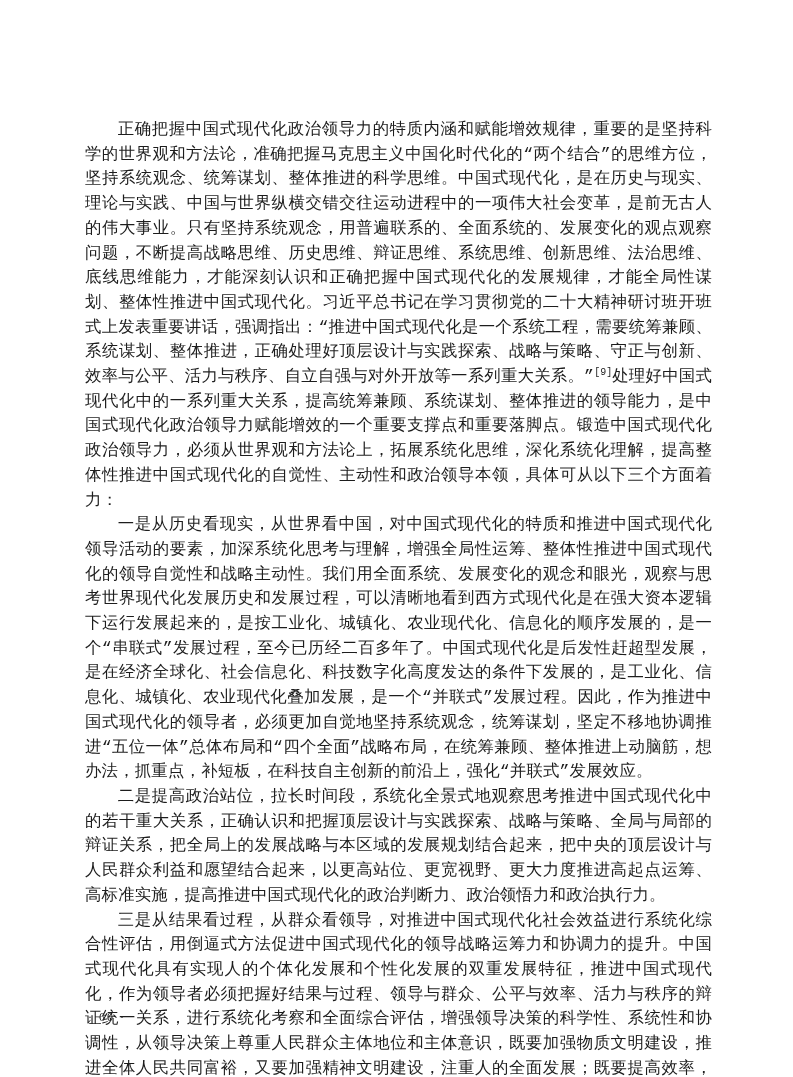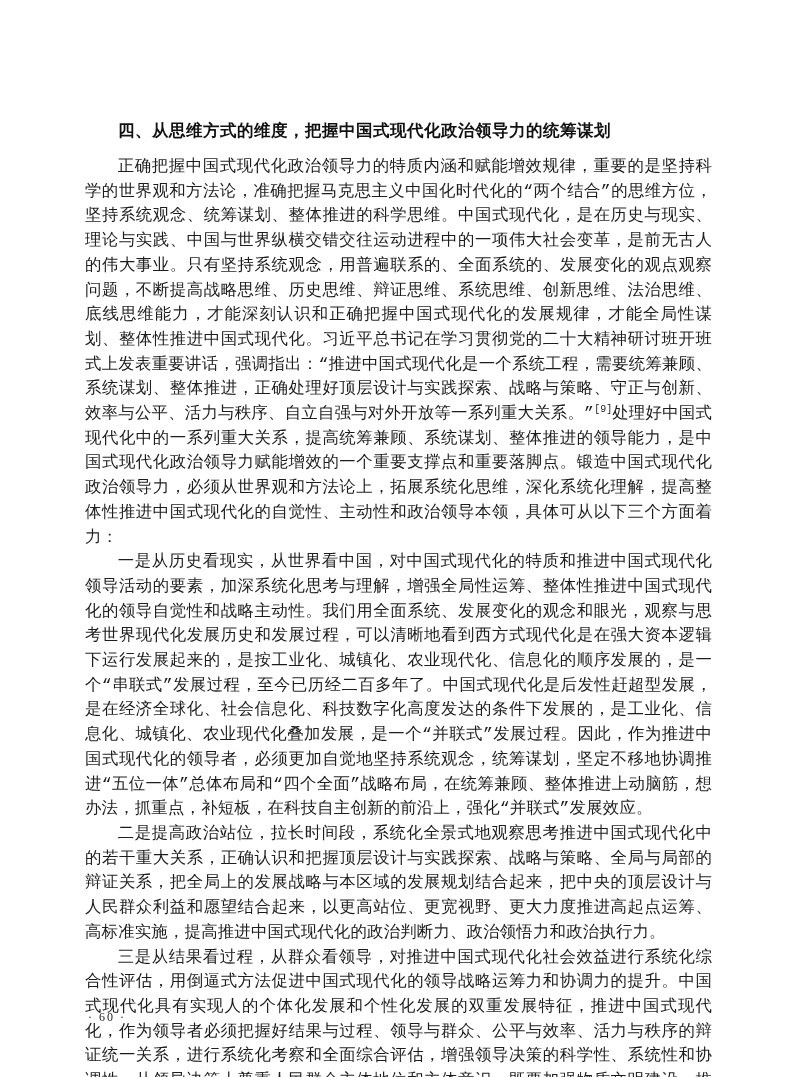--- a/index.html
+++ b/index.html
@@ -58,21 +58,20 @@
     font-size: 12px;
     color: #1d1d1d;
     letter-spacing: 2px;
   }
 </style>
 </head>
 <body>
 
 <div class="page">
   <div class="content">
-    <h2 class="section-heading">四、从思维方式的维度，把握中国式现代化政治领导力的统筹谋划</h2>
 
     <p class="body-para"><span>正确把握中国式现代化政治领导力的特质内涵和赋能增效规律，重要的是坚持科学的世界观和方法论，准确把握马克思主义中国化时代化的“两个结合”的思维方位，坚持系统观念、统筹谋划、整体推进的科学思维。中国式现代化，是在历史与现实、理论与实践、中国与世界纵横交错交往运动进程中的一项伟大社会变革，是前无古人的伟大事业。只有坚持系统观念，用普遍联系的、全面系统的、发展变化的观点观察问题，不断提高战略思维、历史思维、辩证思维、系统思维、创新思维、法治思维、底线思维能力，才能深刻认识和正确把握中国式现代化的发展规律，才能全局性谋划、整体性推进中国式现代化。习近平总书记在学习贯彻党的二十大精神研讨班开班式上发表重要讲话，强调指出：“推进中国式现代化是一个系统工程，需要统筹兼顾、系统谋划、整体推进，正确处理好顶层设计与实践探索、战略与策略、守正与创新、效率与公平、活力与秩序、自立自强与对外开放等一系列重大关系。”</span><sup class="footnote-ref">[9]</sup><span>处理好中国式现代化中的一系列重大关系，提高统筹兼顾、系统谋划、整体推进的领导能力，是中国式现代化政治领导力赋能增效的一个重要支撑点和重要落脚点。锻造中国式现代化政治领导力，必须从世界观和方法论上，拓展系统化思维，深化系统化理解，提高整体性推进中国式现代化的自觉性、主动性和政治领导本领，具体可从以下三个方面着力：</span></p>
 
     <p class="body-para">一是从历史看现实，从世界看中国，对中国式现代化的特质和推进中国式现代化领导活动的要素，加深系统化思考与理解，增强全局性运筹、整体性推进中国式现代化的领导自觉性和战略主动性。我们用全面系统、发展变化的观念和眼光，观察与思考世界现代化发展历史和发展过程，可以清晰地看到西方式现代化是在强大资本逻辑下运行发展起来的，是按工业化、城镇化、农业现代化、信息化的顺序发展的，是一个“串联式”发展过程，至今已历经二百多年了。中国式现代化是后发性赶超型发展，是在经济全球化、社会信息化、科技数字化高度发达的条件下发展的，是工业化、信息化、城镇化、农业现代化叠加发展，是一个“并联式”发展过程。因此，作为推进中国式现代化的领导者，必须更加自觉地坚持系统观念，统筹谋划，坚定不移地协调推进“五位一体”总体布局和“四个全面”战略布局，在统筹兼顾、整体推进上动脑筋，想办法，抓重点，补短板，在科技自主创新的前沿上，强化“并联式”发展效应。</p>
 
     <p class="body-para">二是提高政治站位，拉长时间段，系统化全景式地观察思考推进中国式现代化中的若干重大关系，正确认识和把握顶层设计与实践探索、战略与策略、全局与局部的辩证关系，把全局上的发展战略与本区域的发展规划结合起来，把中央的顶层设计与人民群众利益和愿望结合起来，以更高站位、更宽视野、更大力度推进高起点运筹、高标准实施，提高推进中国式现代化的政治判断力、政治领悟力和政治执行力。</p>
 
     <p class="body-para">三是从结果看过程，从群众看领导，对推进中国式现代化社会效益进行系统化综合性评估，用倒逼式方法促进中国式现代化的领导战略运筹力和协调力的提升。中国式现代化具有实现人的个体化发展和个性化发展的双重发展特征，推进中国式现代化，作为领导者必须把握好结果与过程、领导与群众、公平与效率、活力与秩序的辩证统一关系，进行系统化考察和全面综合评估，增强领导决策的科学性、系统性和协调性，从领导决策上尊重人民群众主体地位和主体意识，既要加强物质文明建设，推进全体人民共同富裕，又要加强精神文明建设，注重人的全面发展；既要提高效率，增强社会活力，又要注重社会公平，有序运作，努力做到统筹兼顾，有机结合，相互促进，防止顾此失彼，偏执一方。</p>
   </div>
 

